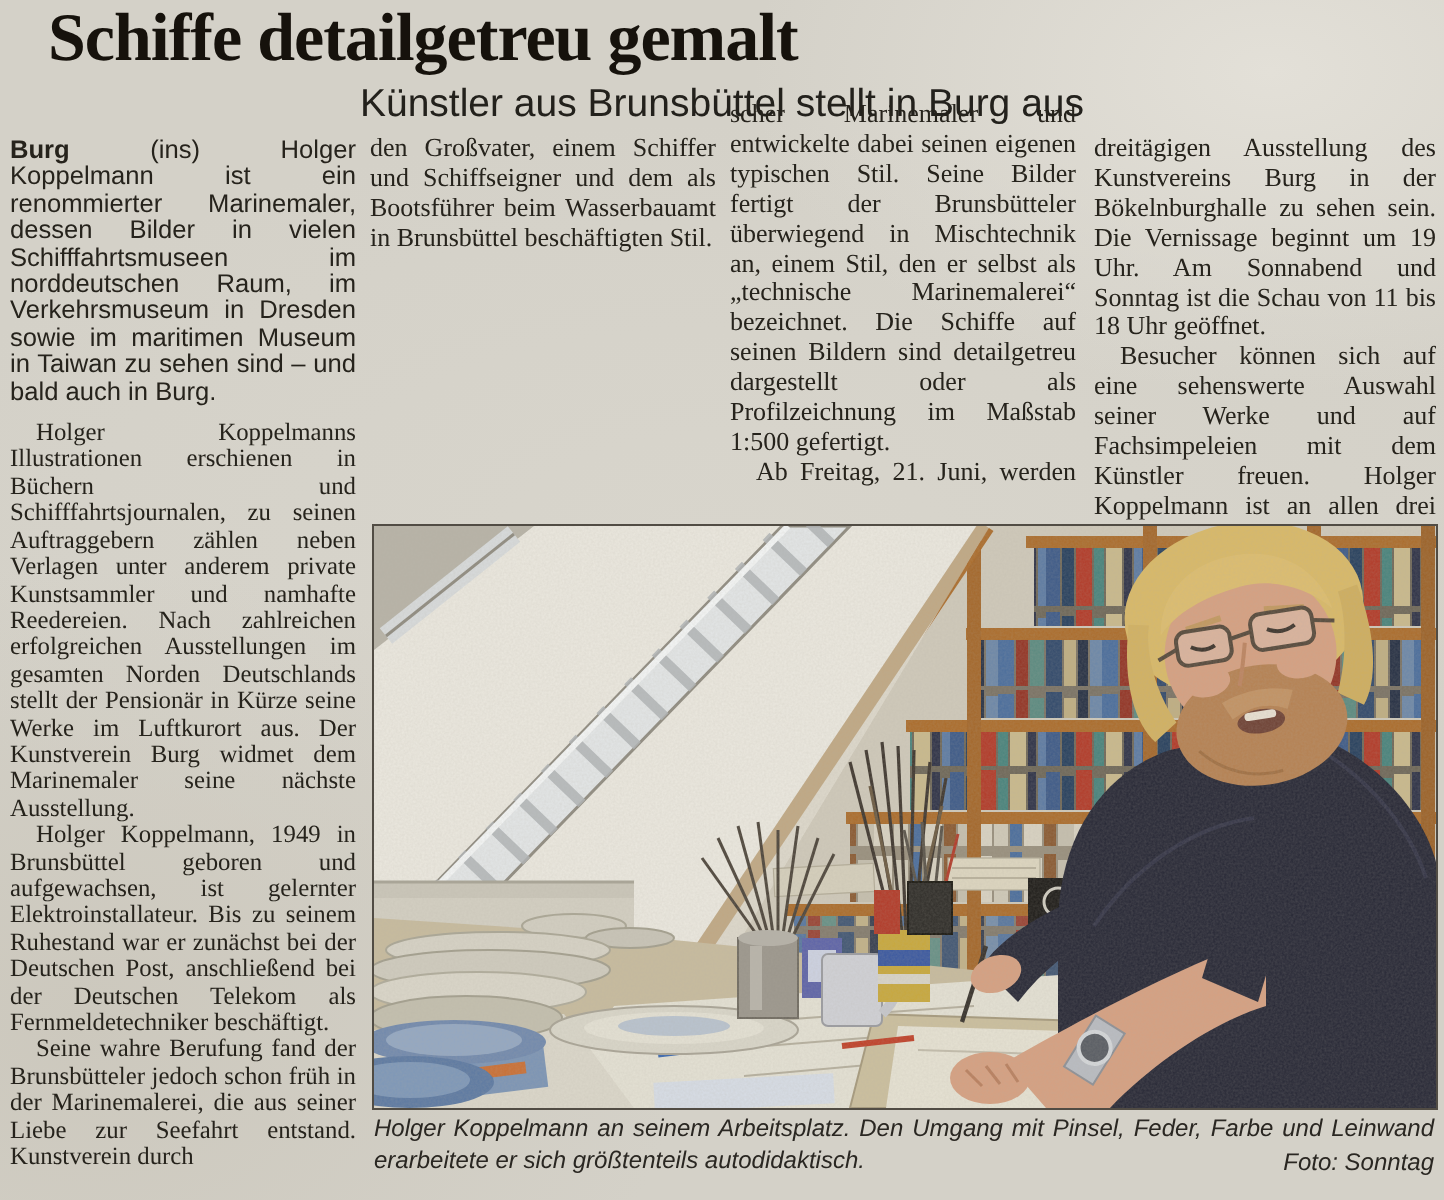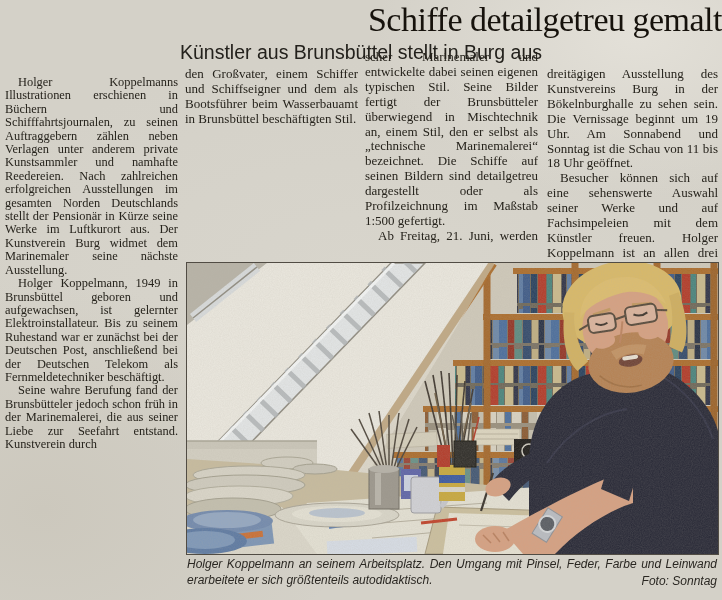--- a/index.html
+++ b/index.html
@@ -10,23 +10,23 @@
     background:
       radial-gradient(ellipse 420px 260px at 88% 6%, #e3e0d8 0%, rgba(227,224,216,0) 62%),
       radial-gradient(ellipse 500px 380px at 6% 85%, #ccc8bd 0%, rgba(204,200,189,0) 60%),
       radial-gradient(ellipse 600px 300px at 50% 45%, #d8d5cc 0%, rgba(216,213,204,0) 70%),
       var(--paper-bg, #d4d1c8);
     color:var(--ink, #26231c);
     font-family:"Liberation Serif", serif;
   }
   .headline{
     position:absolute;top:1px;left:0;right:0;
-    text-align:right;
+    text-align:left;
     font-family:"Liberation Serif", serif;
-    font-weight:400;
+    font-weight:700;
     font-size:34px;
     letter-spacing:-0.5px;
     color:var(--headline-ink, #16120c);
     margin-left:24px;
   }
   .subheadline{
     position:absolute;top:41px;left:0;right:0;
     text-align:center;
     font-family:"Liberation Sans", sans-serif;
     font-weight:400;
@@ -84,20 +84,21 @@
 </style>
 </head>
 <body>
 
 <div class="page">
 
   <div class="headline">Schiffe detailgetreu gemalt</div>
   <div class="subheadline">Künstler aus Brunsbüttel stellt in Burg aus</div>
 
   <div class="col col-1">
+      <p class="lead"><strong>Burg</strong> (ins) Holger Koppelmann ist ein renommierter Marinemaler, dessen Bilder in vielen Schifffahrtsmuseen im norddeutschen Raum, im Verkehrsmuseum in Dresden sowie im maritimen Museum in Taiwan zu sehen sind – und bald auch in Burg.</p>
       <p class=" ind sp">Holger Koppelmanns Illustrationen erschienen in Büchern und Schifffahrtsjournalen, zu seinen Auftraggebern zählen neben Verlagen unter anderem private Kunstsammler und namhafte Reedereien. Nach zahlreichen erfolgreichen Ausstellungen im gesamten Norden Deutschlands stellt der Pensionär in Kürze seine Werke im Luftkurort aus. Der Kunstverein Burg widmet dem Marinemaler seine nächste Ausstellung.</p>
       <p class=" ind">Holger Koppelmann, 1949 in Brunsbüttel geboren und aufgewachsen, ist gelernter Elektroinstallateur. Bis zu seinem Ruhestand war er zunächst bei der Deutschen Post, anschließend bei der Deutschen Telekom als Fernmeldetechniker beschäftigt.</p>
       <p class=" ind">Seine wahre Berufung fand der Brunsbütteler jedoch schon früh in der Marinemalerei, die aus seiner Liebe zur Seefahrt entstand. Kunstverein durch</p>
     </div>
   <div class="col col-2">
       <p class="">den Großvater, einem Schiffer und Schiffseigner und dem als Bootsführer beim Wasserbauamt in Brunsbüttel beschäftigten Stil.</p>
     </div>
   <div class="col col-3">
       <p class="">scher Marinemaler und entwickelte dabei seinen eigenen typischen Stil. Seine Bilder fertigt der Brunsbütteler überwiegend in Mischtechnik an, einem Stil, den er selbst als „technische Marinemalerei“ bezeichnet. Die Schiffe auf seinen Bildern sind detailgetreu dargestellt oder als Profilzeichnung im Maßstab 1:500 gefertigt.</p>
       <p class=" ind">Ab Freitag, 21. Juni, werden seine Werke während einer</p>

